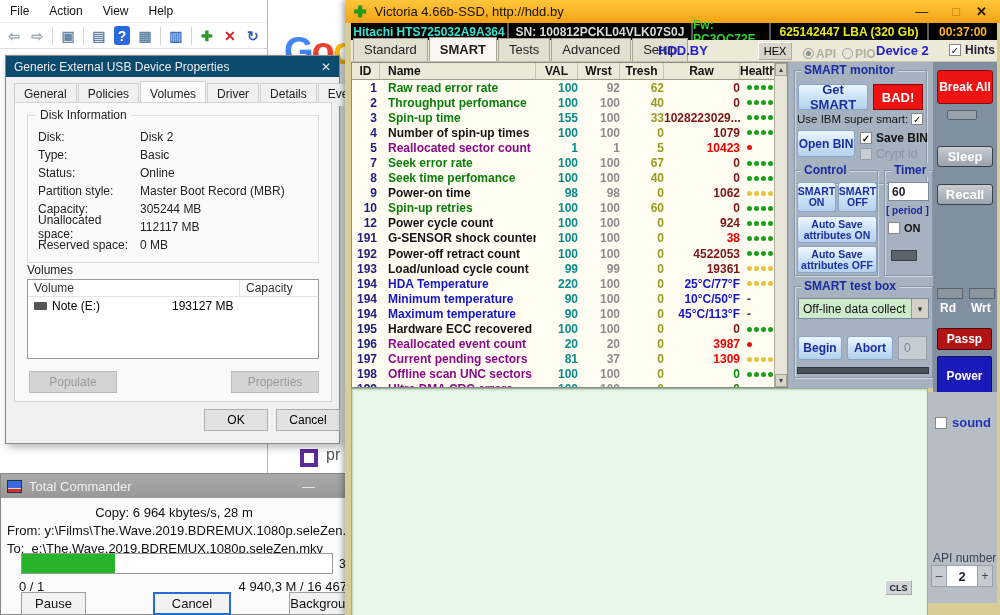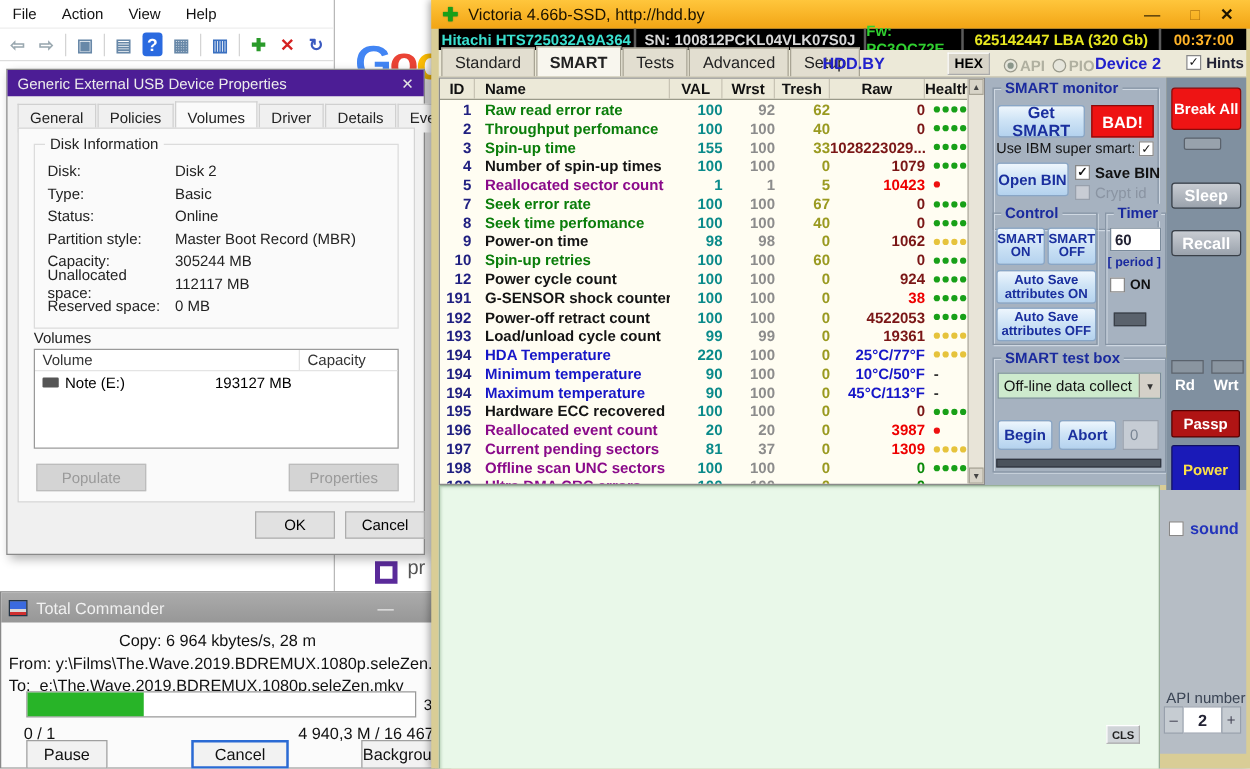--- a/index.html
+++ b/index.html
@@ -15,21 +15,21 @@
 
 #dm{position:absolute;left:0;top:0;width:268px;height:473px;background:#fff;border-right:1px solid #b8b8b8}
 #dm-menu{display:flex;gap:20px;padding:4px 0 4px 10px;font-size:12px;color:#111}
 .dm-mi{cursor:default}
 #dm-toolbar{display:flex;align-items:center;gap:7px;padding:3px 6px;height:27px;border-top:1px solid #eee;border-bottom:1px solid #ddd}
 .dm-ico{width:19px;height:19px;display:inline-flex;align-items:center;justify-content:center;font-size:14px;font-weight:bold}
 .dm-sep{width:1px;height:18px;background:#d4d4d4;display:inline-block}
 
 
 #props{position:absolute;left:5px;top:55px;width:335px;height:389px;background:#f0f0f0;border:1px solid #8a8a8a;box-shadow:3px 3px 8px rgba(0,0,0,.3);font-size:12px}
-#pd-title{height:21px;background:#4c1d95;color:#ececec;display:flex;align-items:center;padding:0 8px}
+#pd-title{height:21px;background:#0c4a6e;color:#ececec;display:flex;align-items:center;padding:0 8px}
 #pd-close{margin-left:auto;color:#e4e4e4;font-size:12px}
 #pd-tabs{position:absolute;left:8px;top:27px;display:flex}
 .pd-tab{padding:3px 9px;background:#f0f0f0;border:1px solid #d0d0d0;border-bottom:none;margin-right:1px;font-size:12px;color:#222}
 .pd-tab.active{background:#fafafa;position:relative;top:-2px;padding-top:5px}
 #pd-page{position:absolute;left:8px;top:46px;width:318px;height:300px;background:#fafafa;border:1px solid #d4d4d4}
 #pd-group{position:absolute;left:12px;top:12px;width:292px;height:148px;border:1px solid #dcdcdc}
 #pd-group-title{position:absolute;left:8px;top:-8px;background:#fafafa;padding:0 4px;color:#222}
 #pd-info{position:absolute;left:10px;top:12px;width:275px}
 .pd-row{display:flex;height:18px;align-items:center}
 .pd-label{width:102px;color:#222}
@@ -78,21 +78,21 @@
 .seg.model{width:158px;color:#3ae0d0}
 .seg.serial{width:184px;color:#d8d8d8}
 .seg.fw{width:78px;color:#30d030}
 .seg.lba{width:158px;color:#e8e820}
 .seg.time{flex:1;color:#ffb428;border-right:none}
 #vic-tabstrip{position:absolute;left:6px;top:40px;width:646px;height:22px;background:#ece9d8;border-bottom:1px solid #c8c4b0}
 #vic-tabs{display:flex;height:100%;align-items:flex-end;padding-left:2px}
 .vtab{padding:3px 10px 4px;font-size:13px;color:#222;background:#e2ded0;border:1px solid #a8a494;border-bottom:none;margin-right:1px}
 .vtab.active{background:#f8f6ee;font-weight:bold;position:relative;padding-top:4px}
 #vic-brand{position:absolute;left:292px;top:3px;width:80px;text-align:center;color:#2222cc;font-weight:bold;font-size:13px}
-#vic-hex{position:absolute;left:407px;top:2px;width:34px;height:18px;background:#d8d4c8;border:1px outset #fff;font-size:11px;font-weight:bold;display:flex;align-items:center;justify-content:center}
+#vic-hex{position:absolute;left:407px;top:2px;width:34px;height:18px;background:#d8d4c8;border:1px outset #fff;font-size:11px;font-weight:normal;display:flex;align-items:center;justify-content:center}
 .vradio{width:11px;height:11px;border-radius:50%;border:1px solid #9a9a8c;background:#e6e6dc;display:inline-block;vertical-align:middle}
 .vradio.sel{display:inline-flex;align-items:center;justify-content:center}
 .vradio.sel::after{content:"";width:5px;height:5px;border-radius:50%;background:#8a968a}
 .rlabel{color:#b0b0a0;font-size:12px;font-weight:bold;vertical-align:middle;margin:0 6px 0 2px}
 #vic-radios{position:absolute;left:452px;top:4px}
 #vic-device{position:absolute;left:525px;top:3px;color:#2222cc;font-weight:bold;font-size:13px}
 #vic-hints{position:absolute;left:598px;top:3px;display:flex;align-items:center;gap:4px}
 .vcheck{width:12px;height:12px;background:#fff;border:1px solid #888;display:inline-flex;align-items:center;justify-content:center;font-size:10px;color:#111}
 .vcheck.dis{background:#c8ccd4;border-color:#98a0ac;color:#98a0ac}
 #hints-label{font-size:12px;color:#223;font-weight:bold}
@@ -156,21 +156,21 @@
 .gbtn{position:absolute;background:linear-gradient(#c8ccd2,#9aa2ac);border:1px solid #3a4048;border-radius:3px;color:#fff;font-weight:bold;font-size:13px;display:flex;align-items:center;justify-content:center;cursor:pointer}
 #btn-sleep{left:592px;top:146px;width:56px;height:21px}
 #btn-recall{left:592px;top:184px;width:56px;height:21px}
 .mini-led{position:absolute;width:26px;height:11px;background:#8a95a0;border:1px solid #5a626c}
 #led-rd{left:592px;top:288px}
 #led-wrt{left:624px;top:288px}
 .led-label{position:absolute;color:#fff;font-weight:bold;font-size:12px}
 #lbl-rd{left:595px;top:301px}
 #lbl-wrt{left:626px;top:301px}
 #btn-passp{position:absolute;left:592px;top:328px;width:55px;height:22px;background:#b01414;border:1px solid #500;border-radius:2px;color:#fff;font-weight:bold;font-size:12px;display:flex;align-items:center;justify-content:center;cursor:pointer}
-#btn-power{position:absolute;left:592px;top:356px;width:55px;height:40px;background:#1a1ab8;border:1px solid #101060;border-radius:2px;color:#fde047;font-weight:bold;font-size:12px;display:flex;align-items:center;justify-content:center;cursor:pointer}
+#btn-power{position:absolute;left:592px;top:356px;width:55px;height:40px;background:#1a1ab8;border:1px solid #101060;border-radius:2px;color:#ffffff;font-weight:bold;font-size:12px;display:flex;align-items:center;justify-content:center;cursor:pointer}
 
 
 #vic-sidelow{position:absolute;left:583px;top:392px;width:69px;height:211px;background:#b6bdc5}
 #sound-row{position:absolute;left:590px;top:415px;display:flex;gap:5px;align-items:center}
 #sound-label{color:#2233bb;font-weight:bold;font-size:13px}
 #api-label{position:absolute;left:588px;top:551px;font-size:12px;color:#3a4454}
 #api-spin{position:absolute;left:586px;top:565px;display:flex;height:22px}
 .spin-btn{width:16px;background:#c6ccd2;border:1px solid #98a0ac;display:flex;align-items:center;justify-content:center;font-size:12px;color:#445;cursor:pointer}
 #api-val{width:30px;background:#fff;border-top:1px solid #98a0ac;border-bottom:1px solid #98a0ac;display:flex;align-items:center;justify-content:center;font-weight:bold;font-size:13px;color:#223}
 

